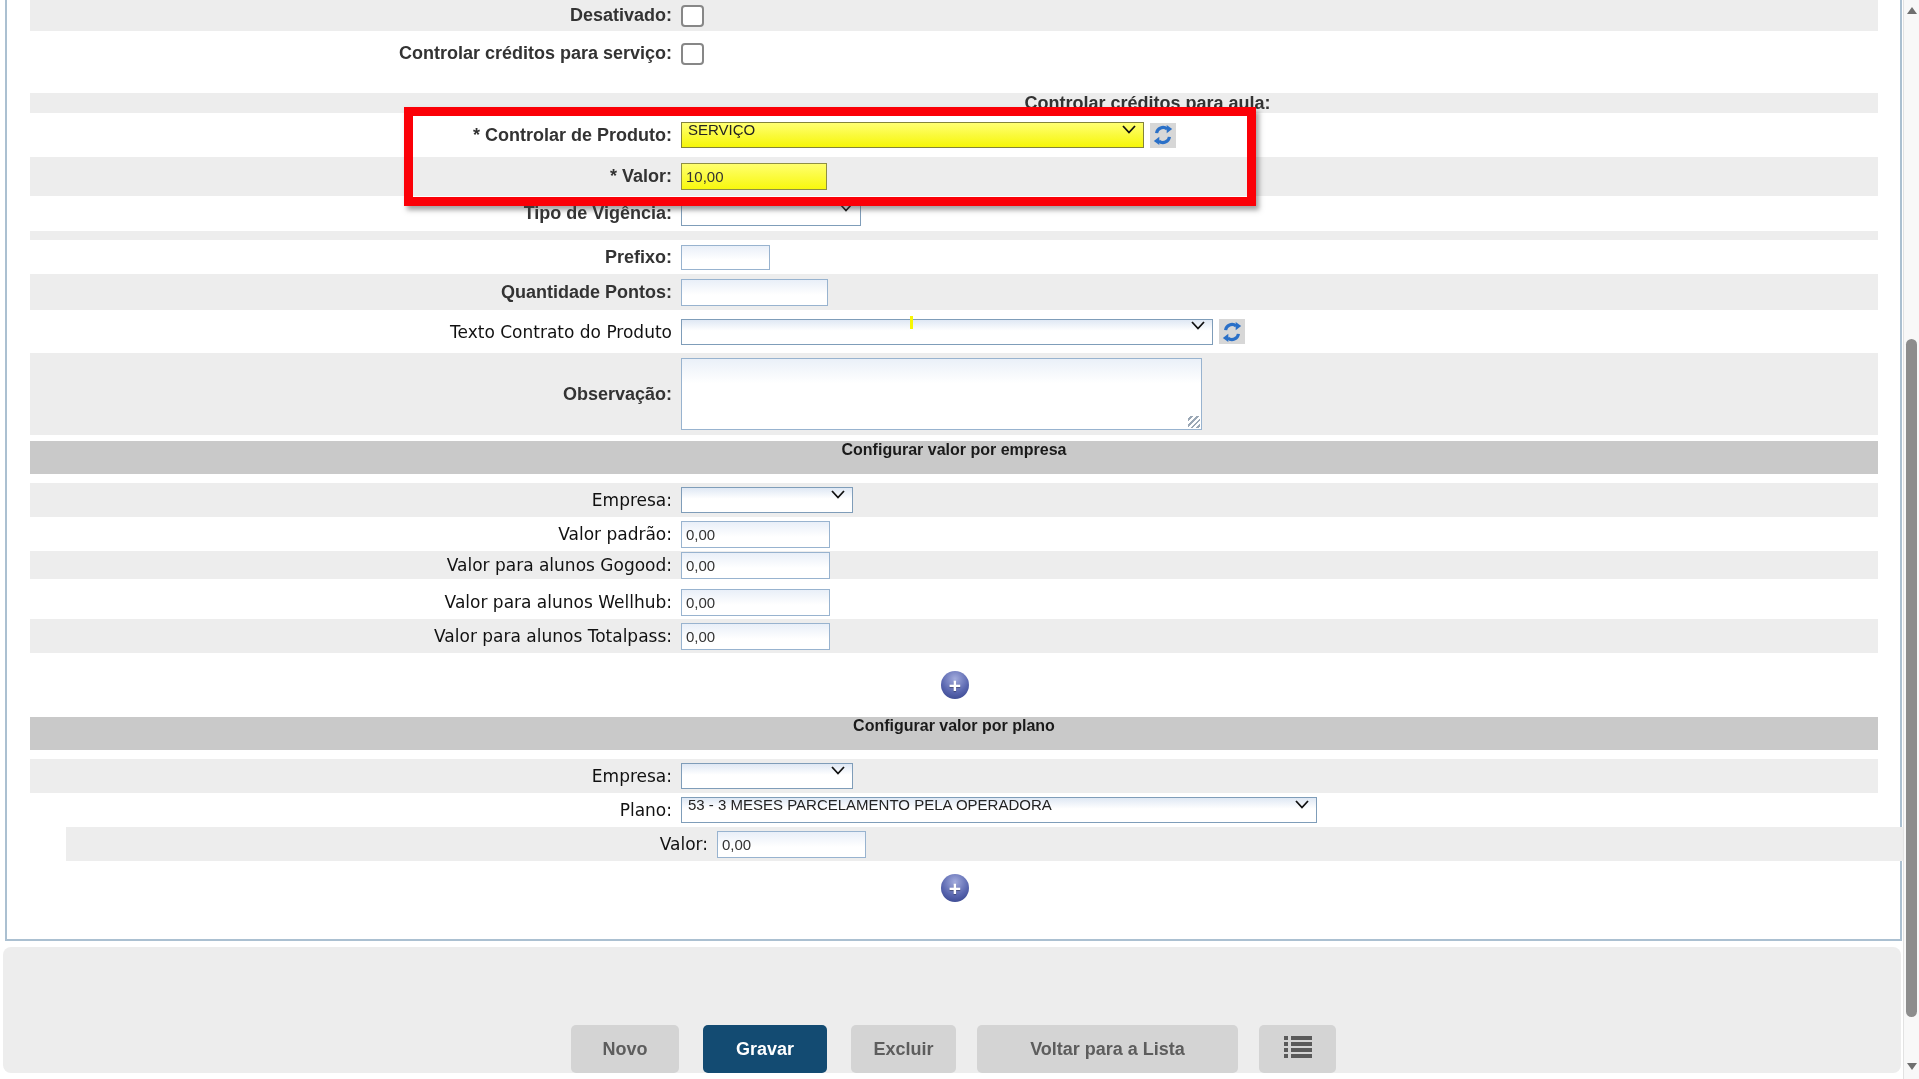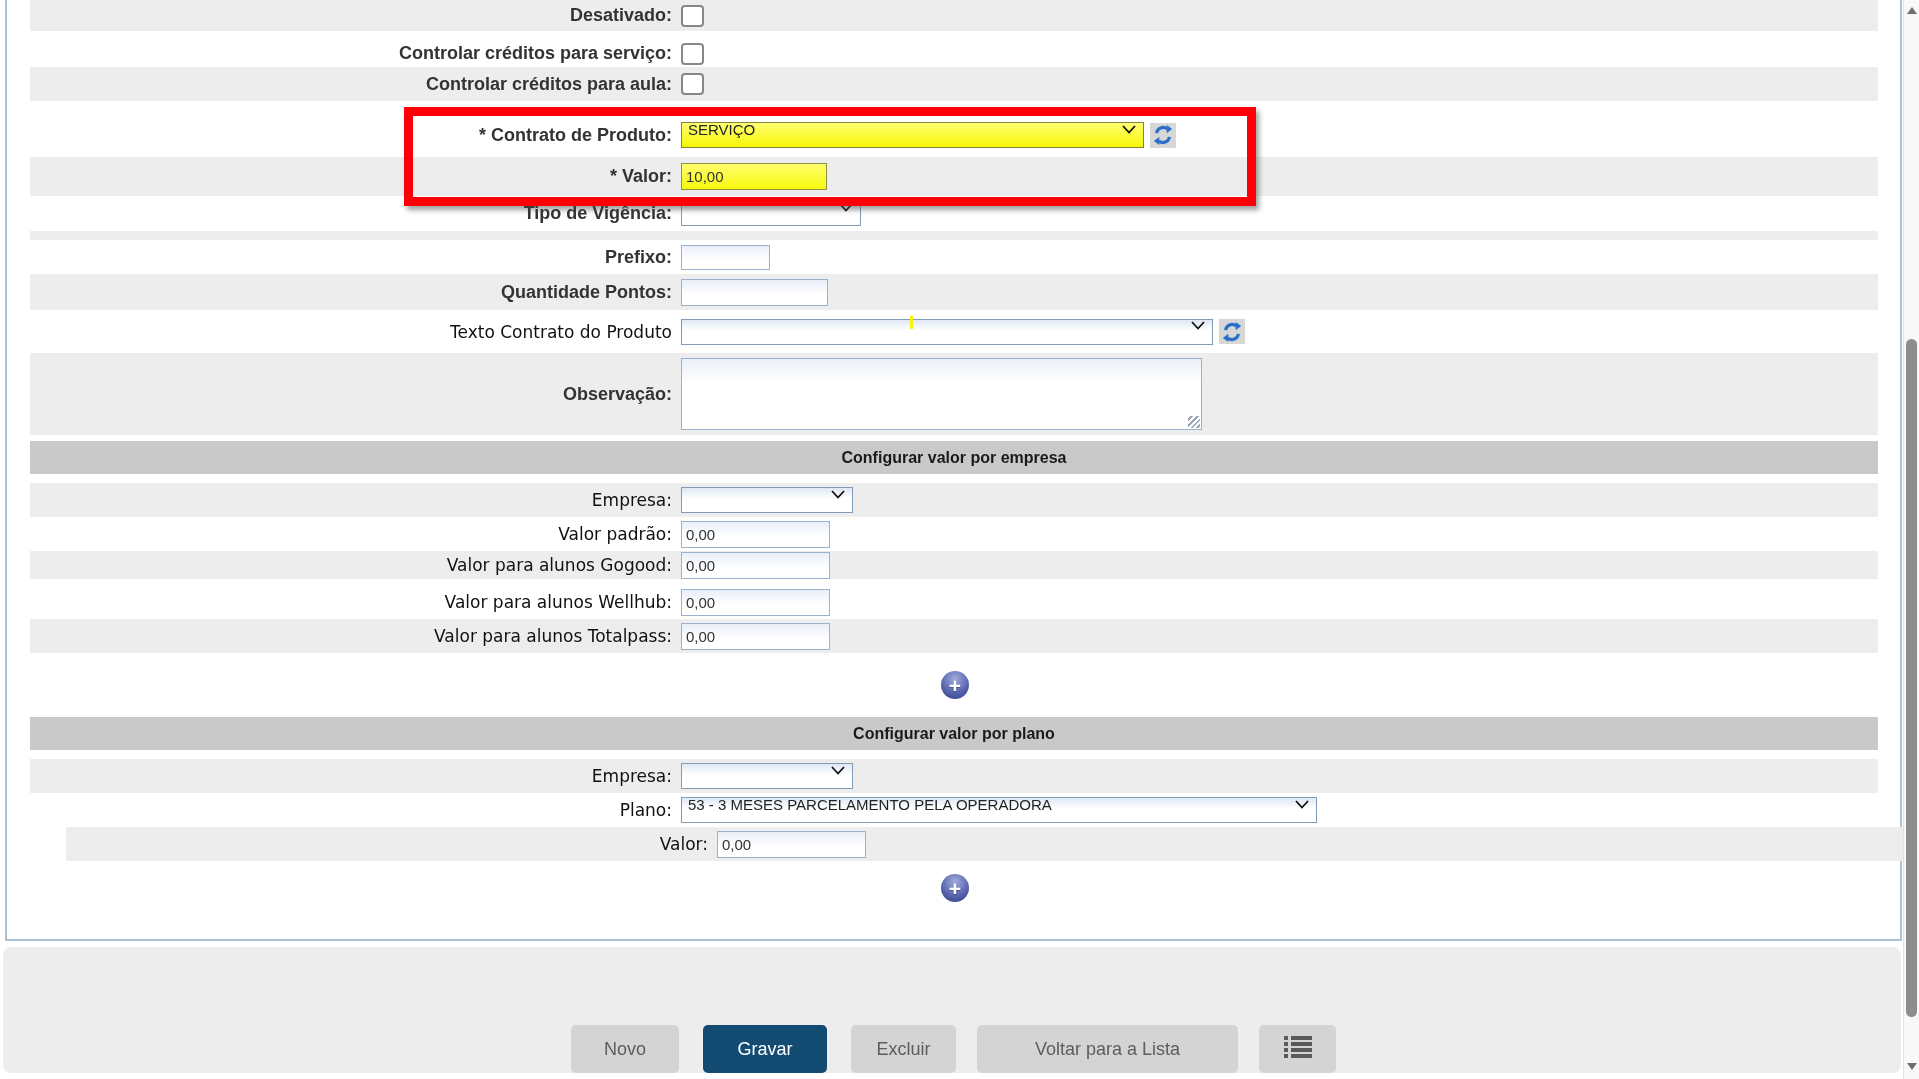--- a/index.html
+++ b/index.html
@@ -34,42 +34,42 @@
   .select .chev{flex:0 0 auto;margin-left:6px;display:flex;align-items:center;}
 
   
   .tarea{position:relative;width:521px;height:72px;border:1px solid #98b3cf;
          background:linear-gradient(#eaf0f8,#ffffff 35%);box-sizing:border-box;}
   .tarea .grip{position:absolute;right:1px;bottom:1px;width:12px;height:12px;
       background:repeating-linear-gradient(135deg,transparent 0 2px,#9aa7b5 2px 4px);}
 
   
   .sec-header{position:absolute;left:23px;width:1848px;height:33px;background:#c9c9c9;
-              display:flex;align-items:center;justify-content:center;font-weight:700;font-size:16px;color:#1a1a1a;}
+              display:flex;align-items:flex-start;justify-content:center;font-weight:700;font-size:16px;color:#1a1a1a;}
 
   
   .plus-orb{position:absolute;width:28px;height:28px;border-radius:50%;
             background:radial-gradient(circle at 50% 28%,#a3acdd,#5a67b0 55%,#2f3d85);
             color:#fff;font-size:21px;font-weight:700;display:flex;align-items:center;justify-content:center;
             line-height:1;text-shadow:0 1px 1px rgba(0,0,0,.35);}
 
   
   .refresh{width:26px;height:25px;background:#d7d7d7;display:flex;align-items:center;justify-content:center;}
 
   
   #red-box{position:absolute;left:404px;top:107px;width:852px;height:99px;border:9px solid #fb0007;
            box-shadow:3px 4px 5px rgba(70,70,70,.5);box-sizing:border-box;z-index:5;background:transparent;}
 
   
   #caret-mark{position:absolute;left:910px;top:316px;width:3px;height:13px;background:#f7f704;z-index:4;}
 
   
   #footer-bar{position:absolute;left:3px;top:947px;width:1898px;height:126px;background:#ededed;border-radius:8px;}
   .btn{position:absolute;top:78px;height:48px;border-radius:5px;border:none;display:flex;align-items:center;
-       justify-content:center;font-family:"Liberation Sans",sans-serif;font-weight:400;font-size:18px;
+       justify-content:center;font-family:"Liberation Sans",sans-serif;font-weight:700;font-size:18px;
        background:#d4d4d4;color:#5d5d5d;cursor:pointer;}
   .btn.primary{background:#134b72;color:#ffffff;}
 
   
   #scrollbar{position:absolute;right:0;top:0;width:15px;height:1079px;background:#f8f8f8;border-left:1px solid #e2e2e2;}
   #scroll-thumb{position:absolute;left:2px;top:339px;width:11px;height:678px;background:#8d8d8d;border-radius:6px;}
   .scroll-arrow{position:absolute;left:3px;width:0;height:0;border-left:5px solid transparent;border-right:5px solid transparent;}
   #scroll-up{top:7px;border-bottom:7px solid #6f6f6f;}
   #scroll-down{top:1063px;border-top:7px solid #6f6f6f;}
 </style>
@@ -87,29 +87,29 @@
         </div>
     </div>
 
     <div class="row white" style="top:41px;height:31px;">
       <div class="lbl">Controlar créditos para serviço:</div>
       <div class="ctl">
           <span class="checkbox"></span>
         </div>
     </div>
 
-    <div class="row gray" style="top:70px;height:34px;">
+    <div class="row gray" style="top:96px;height:34px;flex-direction:column;">
       <div class="lbl">Controlar créditos para aula:</div>
       <div class="ctl">
           <span class="checkbox"></span>
         </div>
     </div>
 
     <div class="row white" style="top:116px;height:44px;">
-      <div class="lbl">* Contrato de Produto:</div>
+      <div class="lbl">* Controlar de Produto:</div>
       <div class="ctl">
         <div class="select yellow" style="width:463px;">
           <span>SERVIÇO</span>
           <span class="chev">
             <svg width="14" height="9" viewBox="0 0 14 9">
                 <path d="M1 1 L7 7.5 L13 1" fill="none" stroke="#111" stroke-width="1.8"></path>
               </svg>
           </span>
         </div>
         <span class="refresh">

